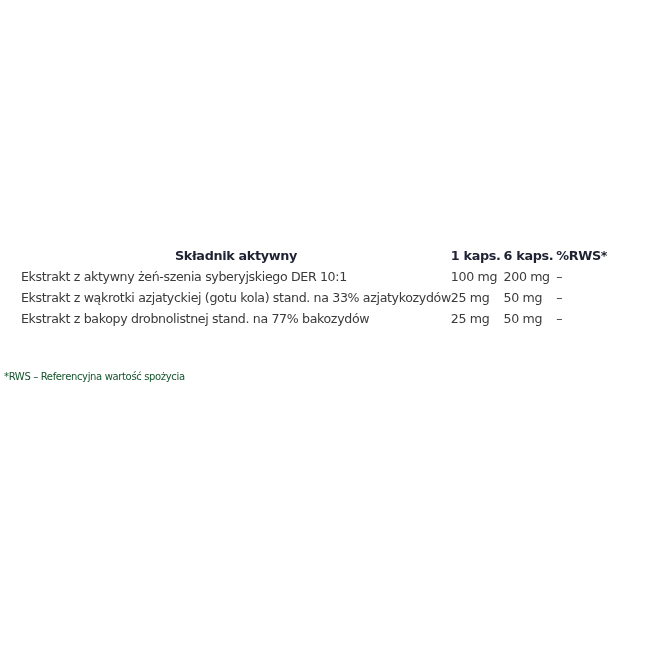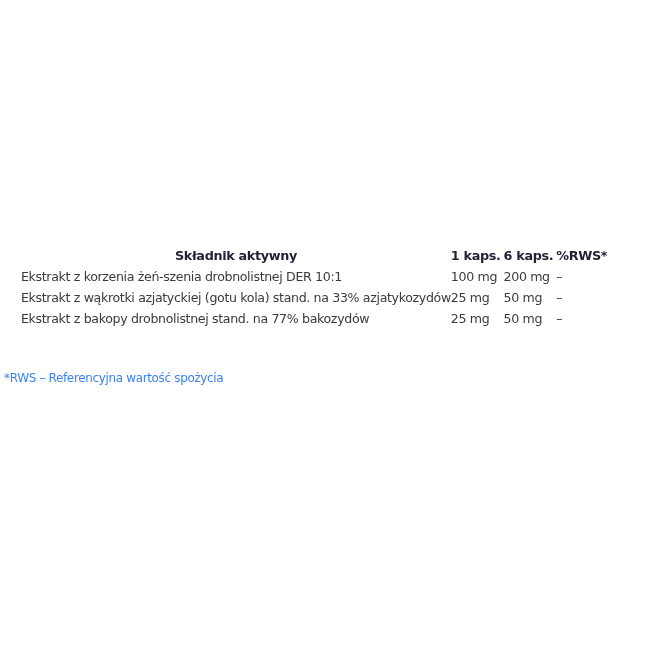--- a/index.html
+++ b/index.html
@@ -44,42 +44,42 @@
       vertical-align: middle;
     }
     td.c1 { padding-right: 2px; }
     td.c2 { padding-right: 2px; }
     th.h1 { padding-right: 3px; margin-left: 40px; }
     th.h2 { padding-right: 3px; }
     .footnote {
       position: absolute;
       left: 4px;
       top: 371px;
-      font-size: 12px;
+      font-size: 10px;
       letter-spacing: -0.35px;
-      color: #3b82f6;
+      color: #14532d;
       white-space: nowrap;
     }
   </style>
 </head>
 <body>
 
 <div class="table-wrap">
   <table>
     <thead>
       <tr>
         <th class="col-name">Składnik aktywny</th>
         <th class="h1">1 kaps.</th>
         <th class="h2">6 kaps.</th>
         <th>%RWS*</th>
       </tr>
     </thead>
     <tbody>
       <tr>
-        <td>Ekstrakt z korzenia żeń-szenia drobnolistnej DER 10:1</td>
+        <td>Ekstrakt z aktywny żeń-szenia syberyjskiego DER 10:1</td>
         <td class="c1">100 mg</td>
         <td class="c2">200 mg</td>
         <td>–</td>
       </tr>
       <tr>
         <td>Ekstrakt z wąkrotki azjatyckiej (gotu kola) stand. na 33% azjatykozydów</td>
         <td class="c1">25 mg</td>
         <td class="c2">50 mg</td>
         <td>–</td>
       </tr>

